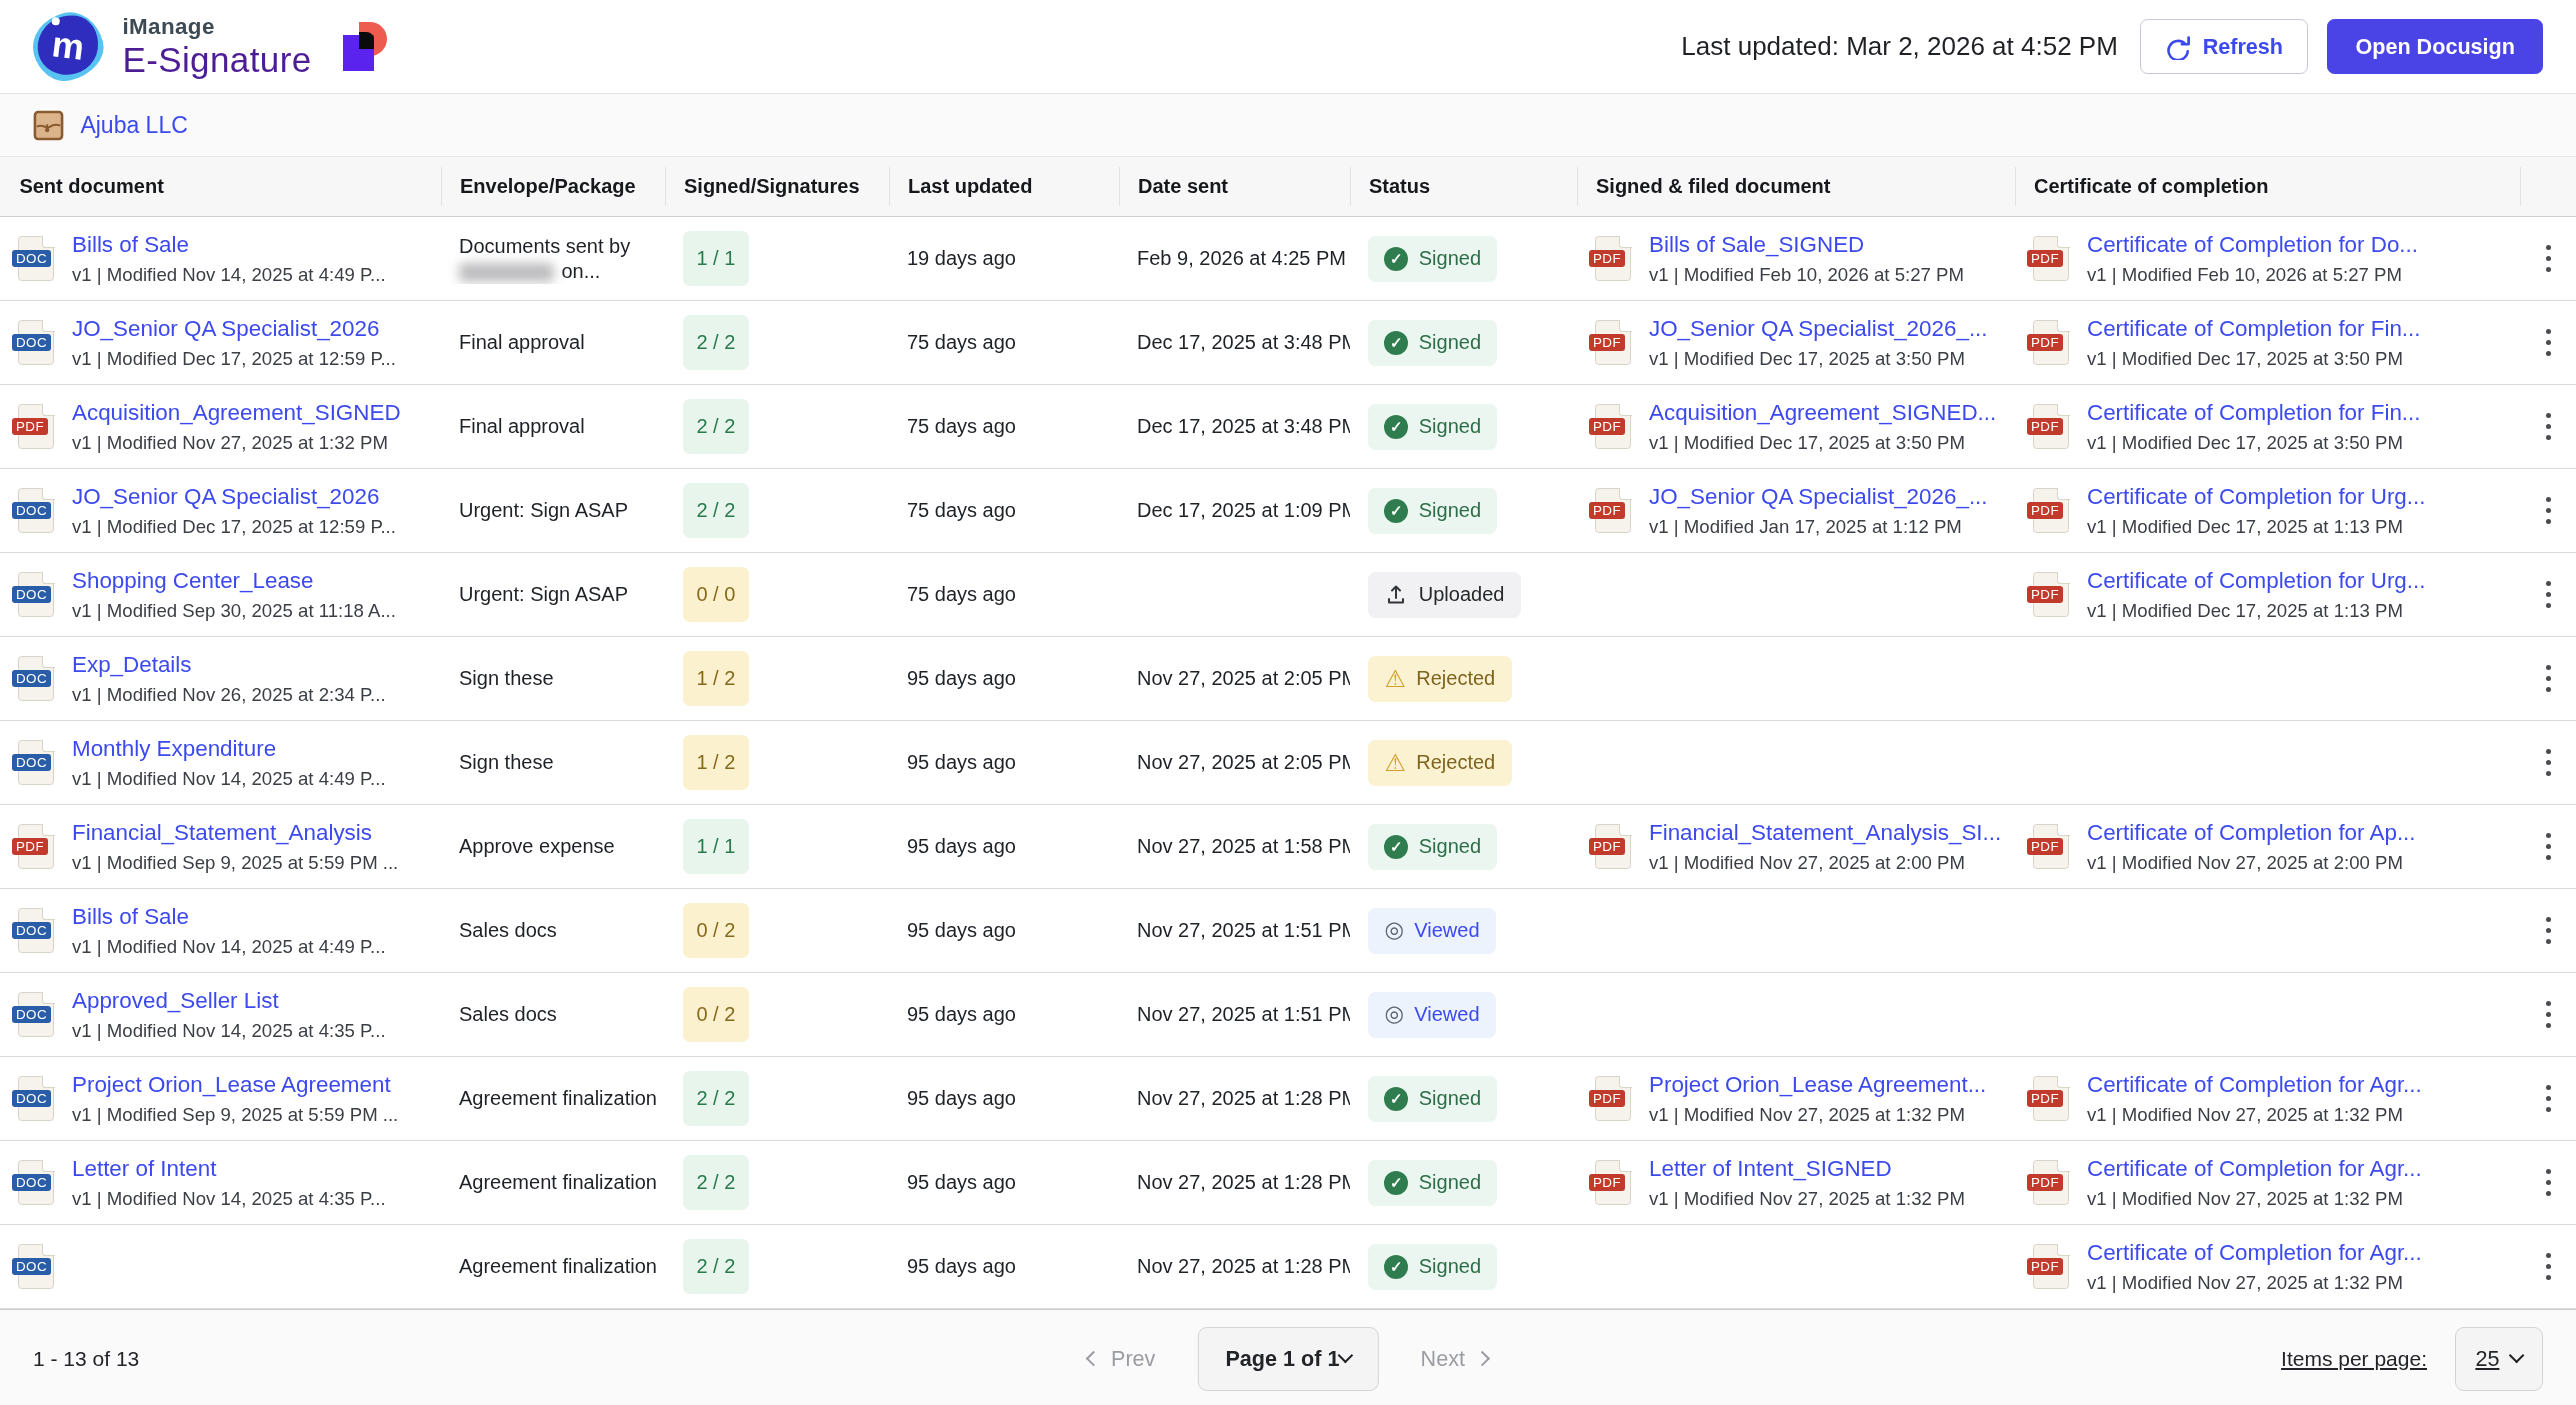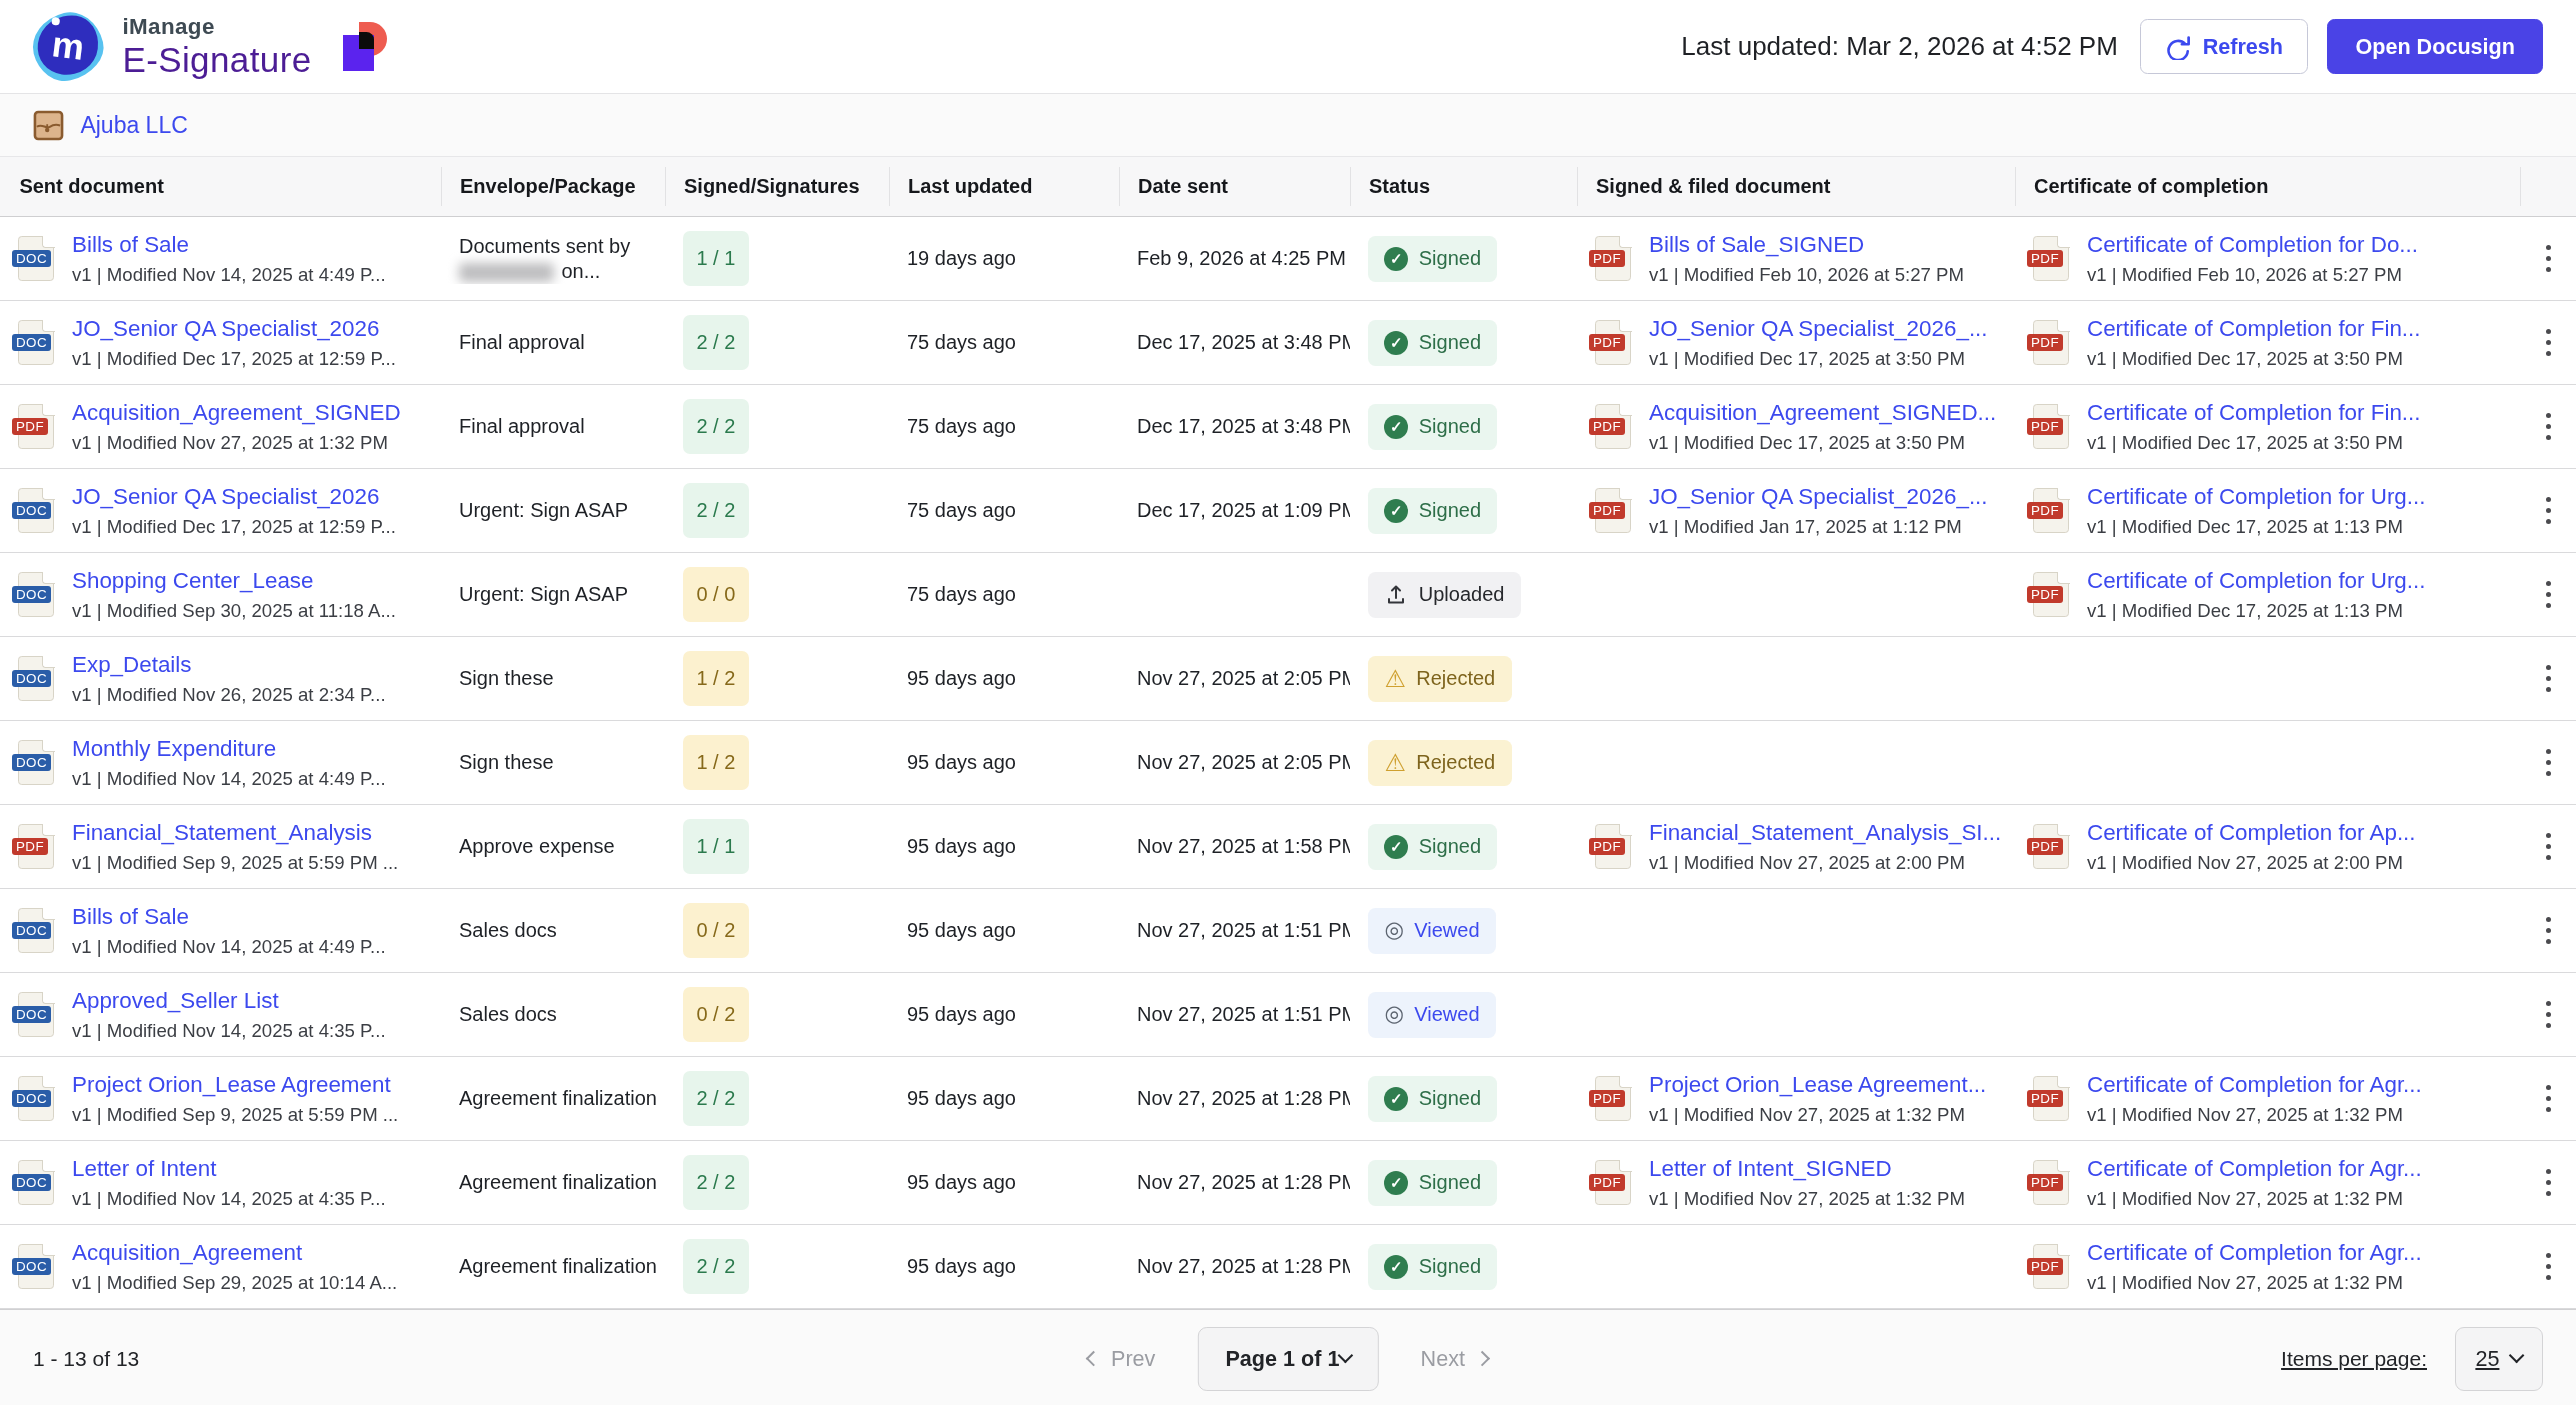--- a/index.html
+++ b/index.html
@@ -714,24 +714,20 @@
           <i></i>
           <i></i>
         </div>
       </div>
     </div>
     <div class="grid trow">
       <div class="cell doccell">
         <span class="fico">
           <span class="flabel doc">DOC</span>
         </span>
-        <div class="dtxt">
-          <a class="dlink">Acquisition_Agreement</a>
-          <div class="dmeta">v1 | Modified Sep 29, 2025 at 10:14 A...</div>
-        </div>
       </div>
       <div class="cell">
         <span class="envtxt">Agreement finalization</span>
       </div>
       <div class="cell">
         <span class="cbadge green">2 / 2</span>
       </div>
       <div class="cell">
         <span>95 days ago</span>
       </div>

